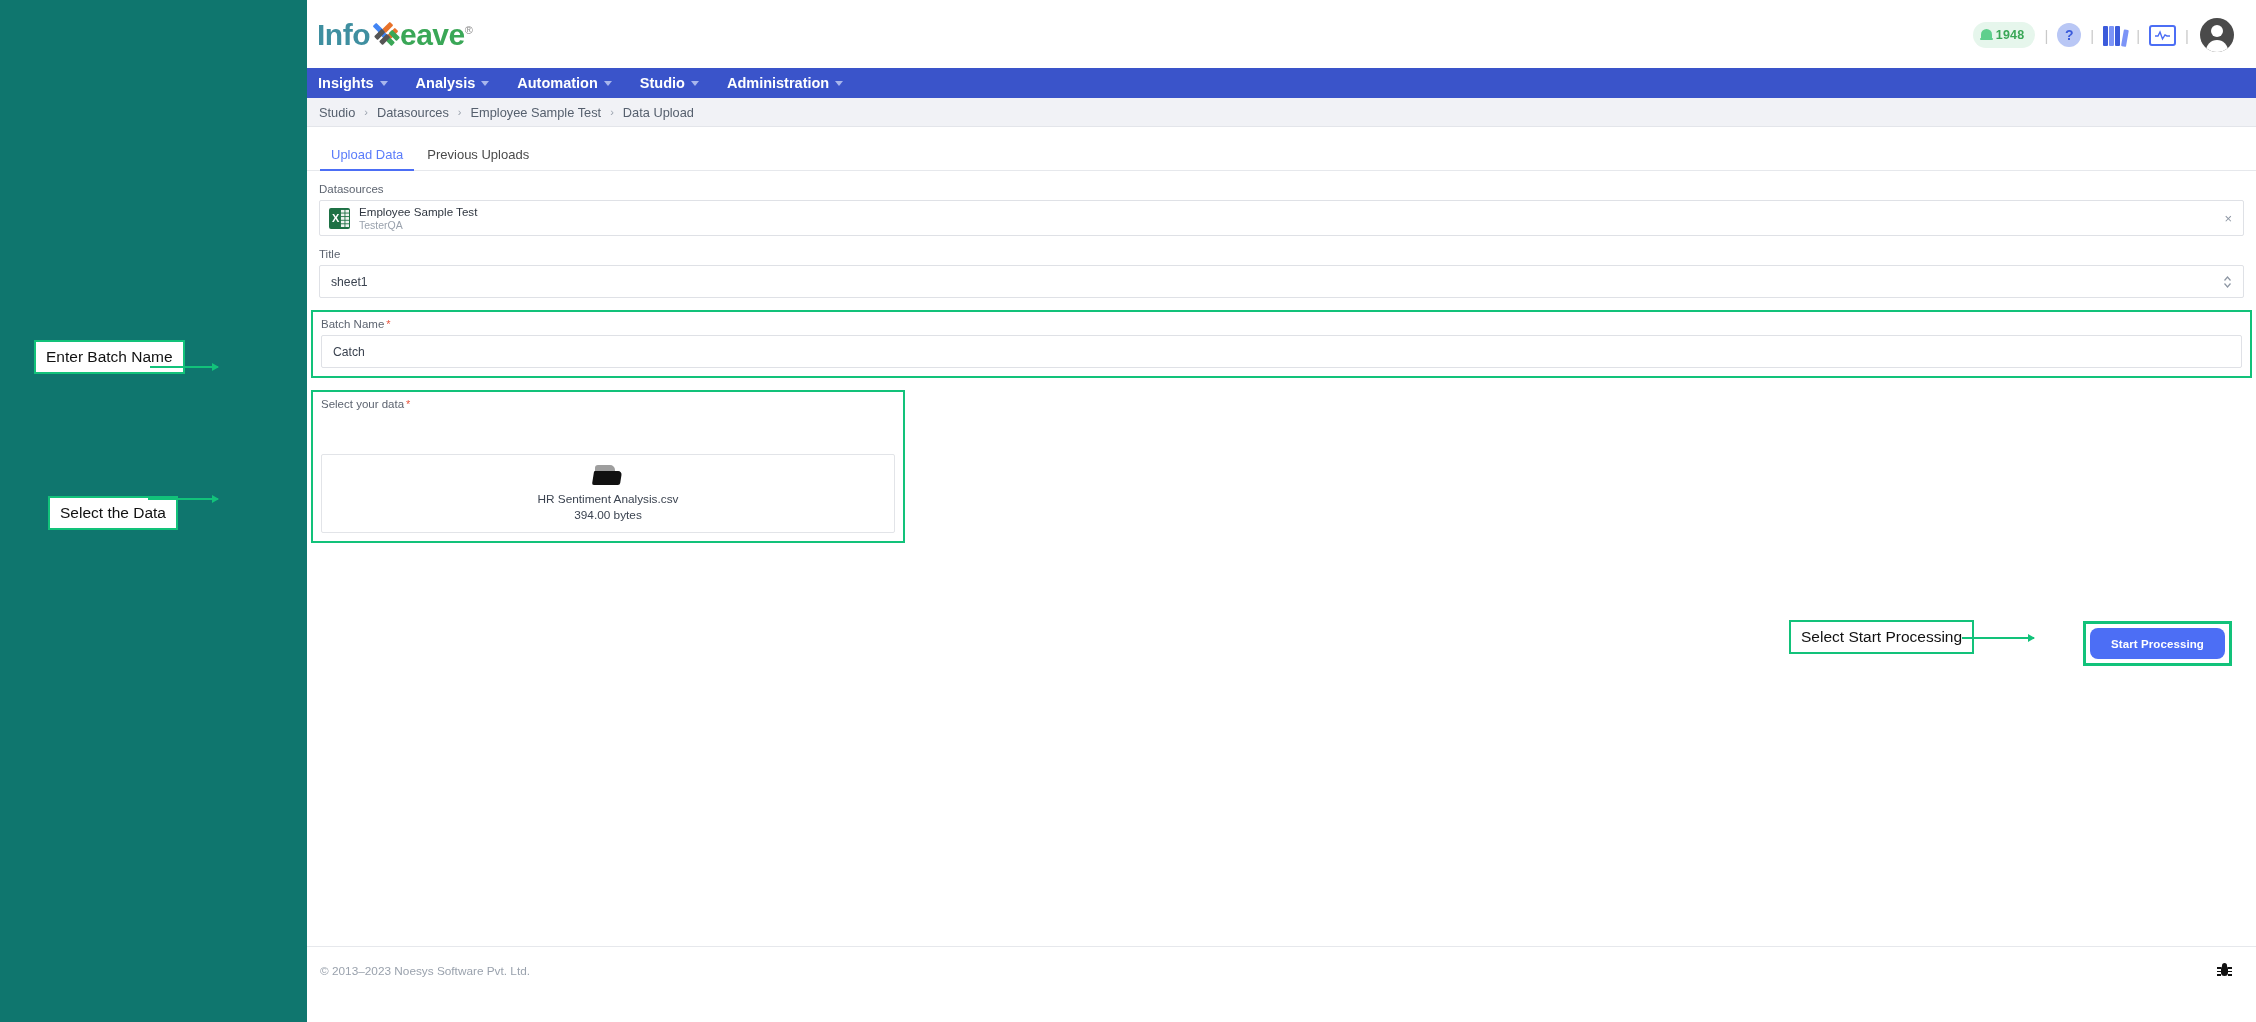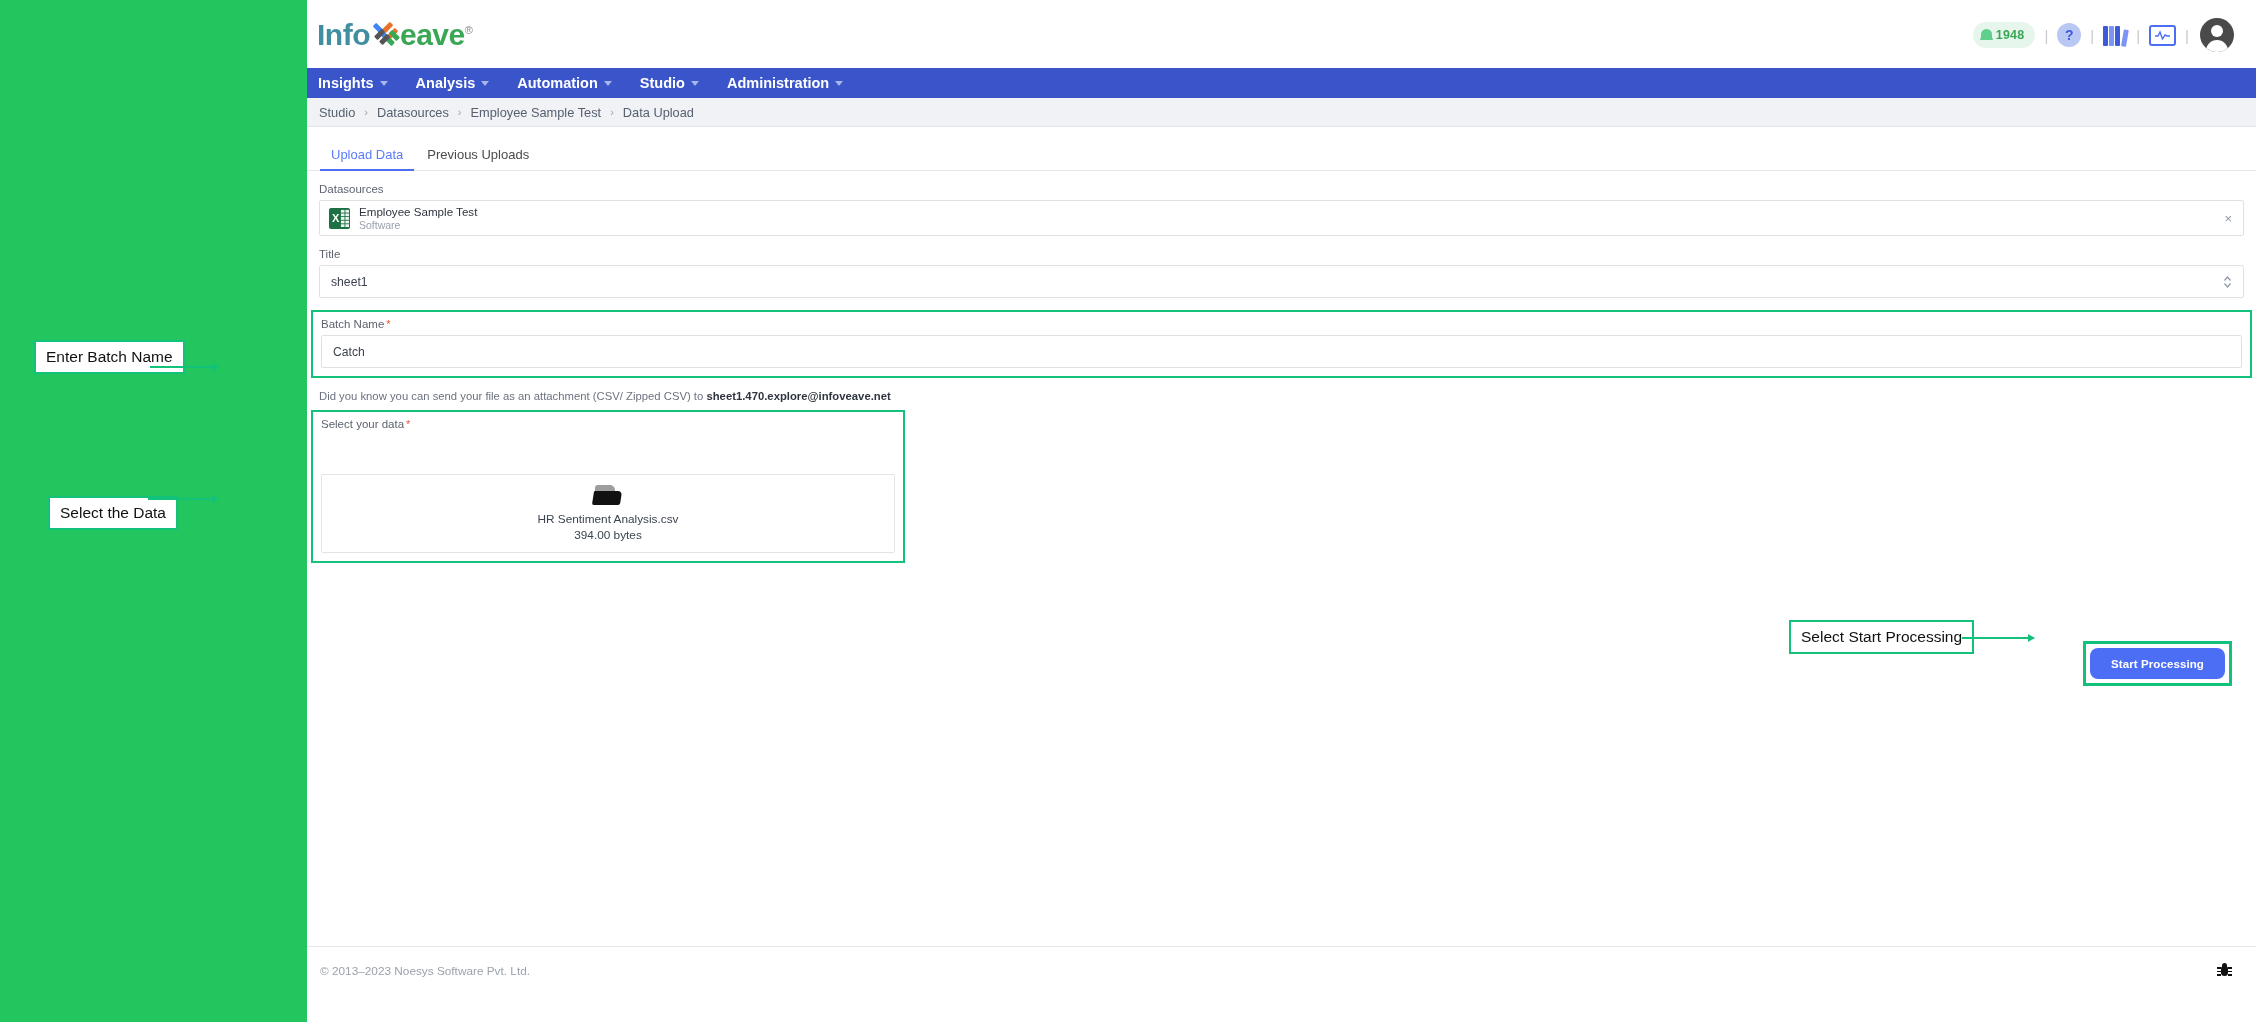--- a/index.html
+++ b/index.html
@@ -9,21 +9,21 @@
     height: 1022px;
     background: #ffffff;
     font-family: "Liberation Sans", sans-serif;
     overflow: hidden;
   }
 
   #app {
     position: relative;
     width: 2256px;
     height: 1022px;
-    background: #22c55e;
+    background: #0f766e;
     padding-left: 41px;
   }
 
   
   .shell {
     position: absolute;
     left: 307px;
     top: 0;
     width: 1949px;
     height: 1022px;
@@ -553,21 +553,21 @@
       
       <div class="field">
         <div class="field-label">Datasources</div>
         <div class="ds-box">
           <span class="xls-icon">
             <span class="x">X</span>
               <span class="sheet"></span>
           </span>
           <span class="ds-text">
             <div class="ds-title">Employee Sample Test</div>
-            <div class="ds-sub">Software</div>
+            <div class="ds-sub">TesterQA</div>
           </span>
           <span class="ds-close">×</span>
         </div>
       </div>
 
       
       <div class="field">
         <div class="field-label">Title</div>
         <div class="select-wrap">
           <input class="text-input" readonly="" value="sheet1" style="">
@@ -582,23 +582,20 @@
 
       
       <div class="field hl">
         <div class="field-label">
           <span>Batch Name</span><span class="req">*</span>
         </div>
         <input class="text-input" value="Catch" style="">
       </div>
 
       
-      <div class="hint">
-        <span>Did you know you can send your file as an attachment (CSV/ Zipped CSV) to </span><b>sheet1.470.explore@infoveave.net</b>
-      </div>
 
       
       <div class="field hl" style="display:inline-block;">
         <div class="field-label">
           <span>Select your data</span><span class="req">*</span>
         </div>
         <div class="drop-zone">
           <span class="folder-icon">
             <span class="back"></span>
               <span class="front"></span>

